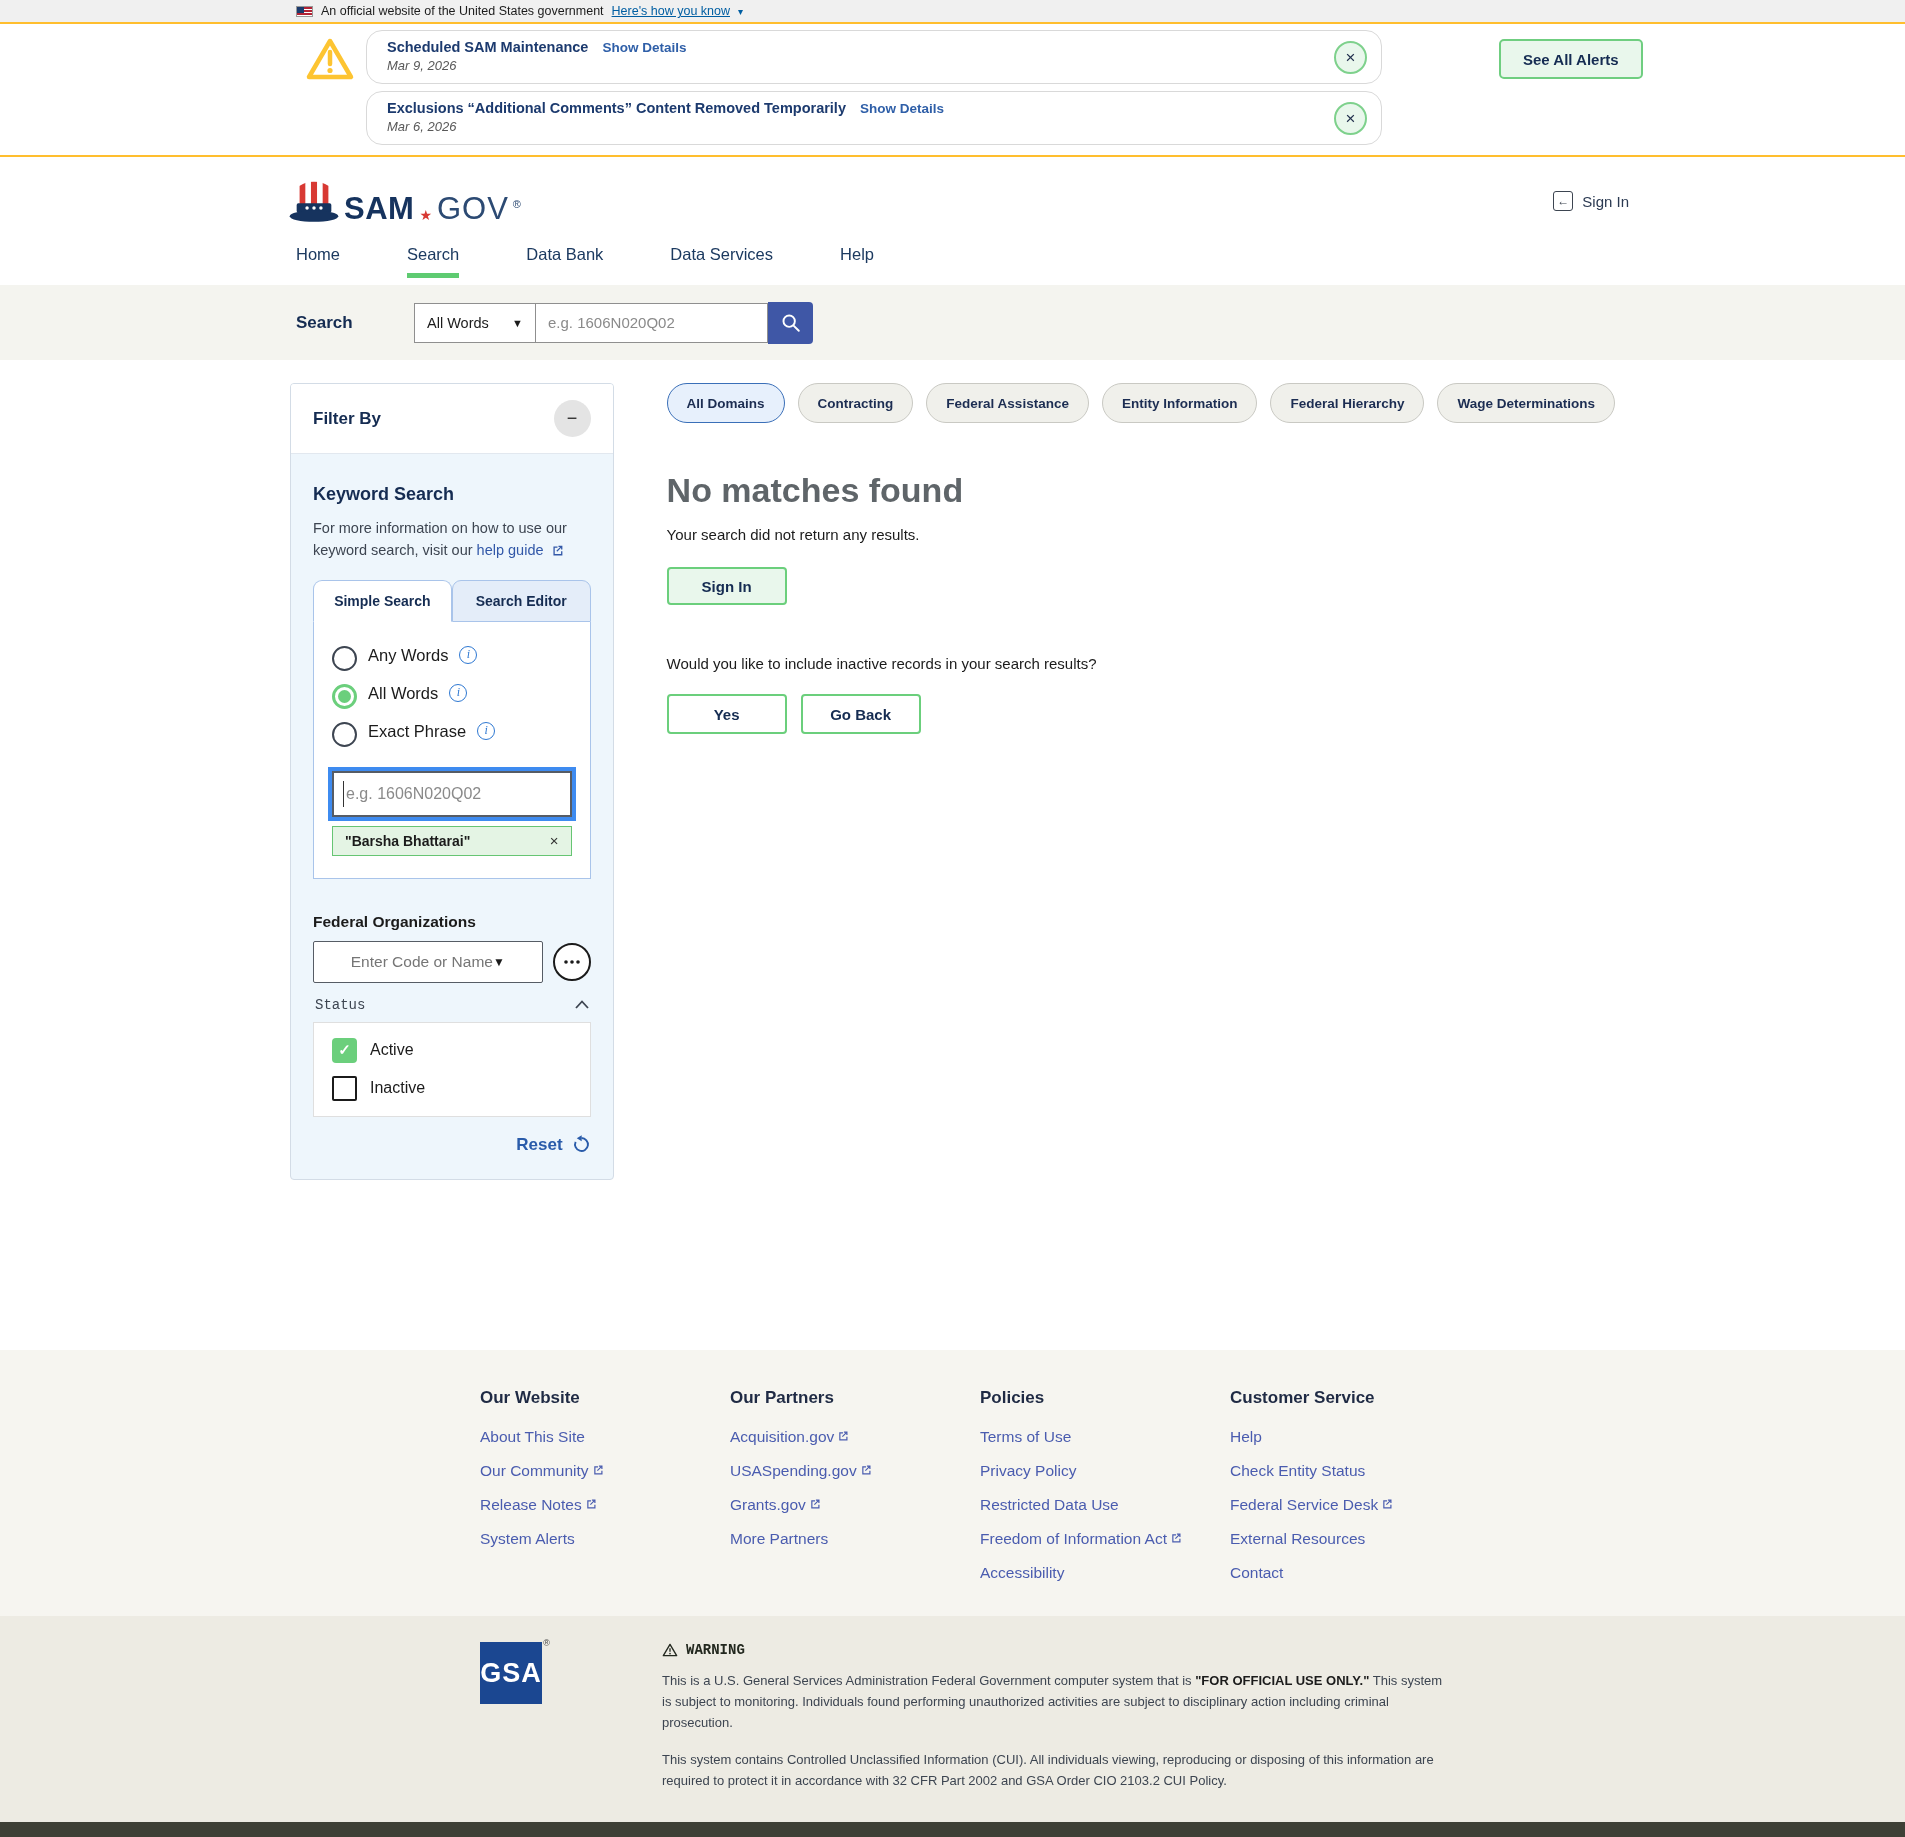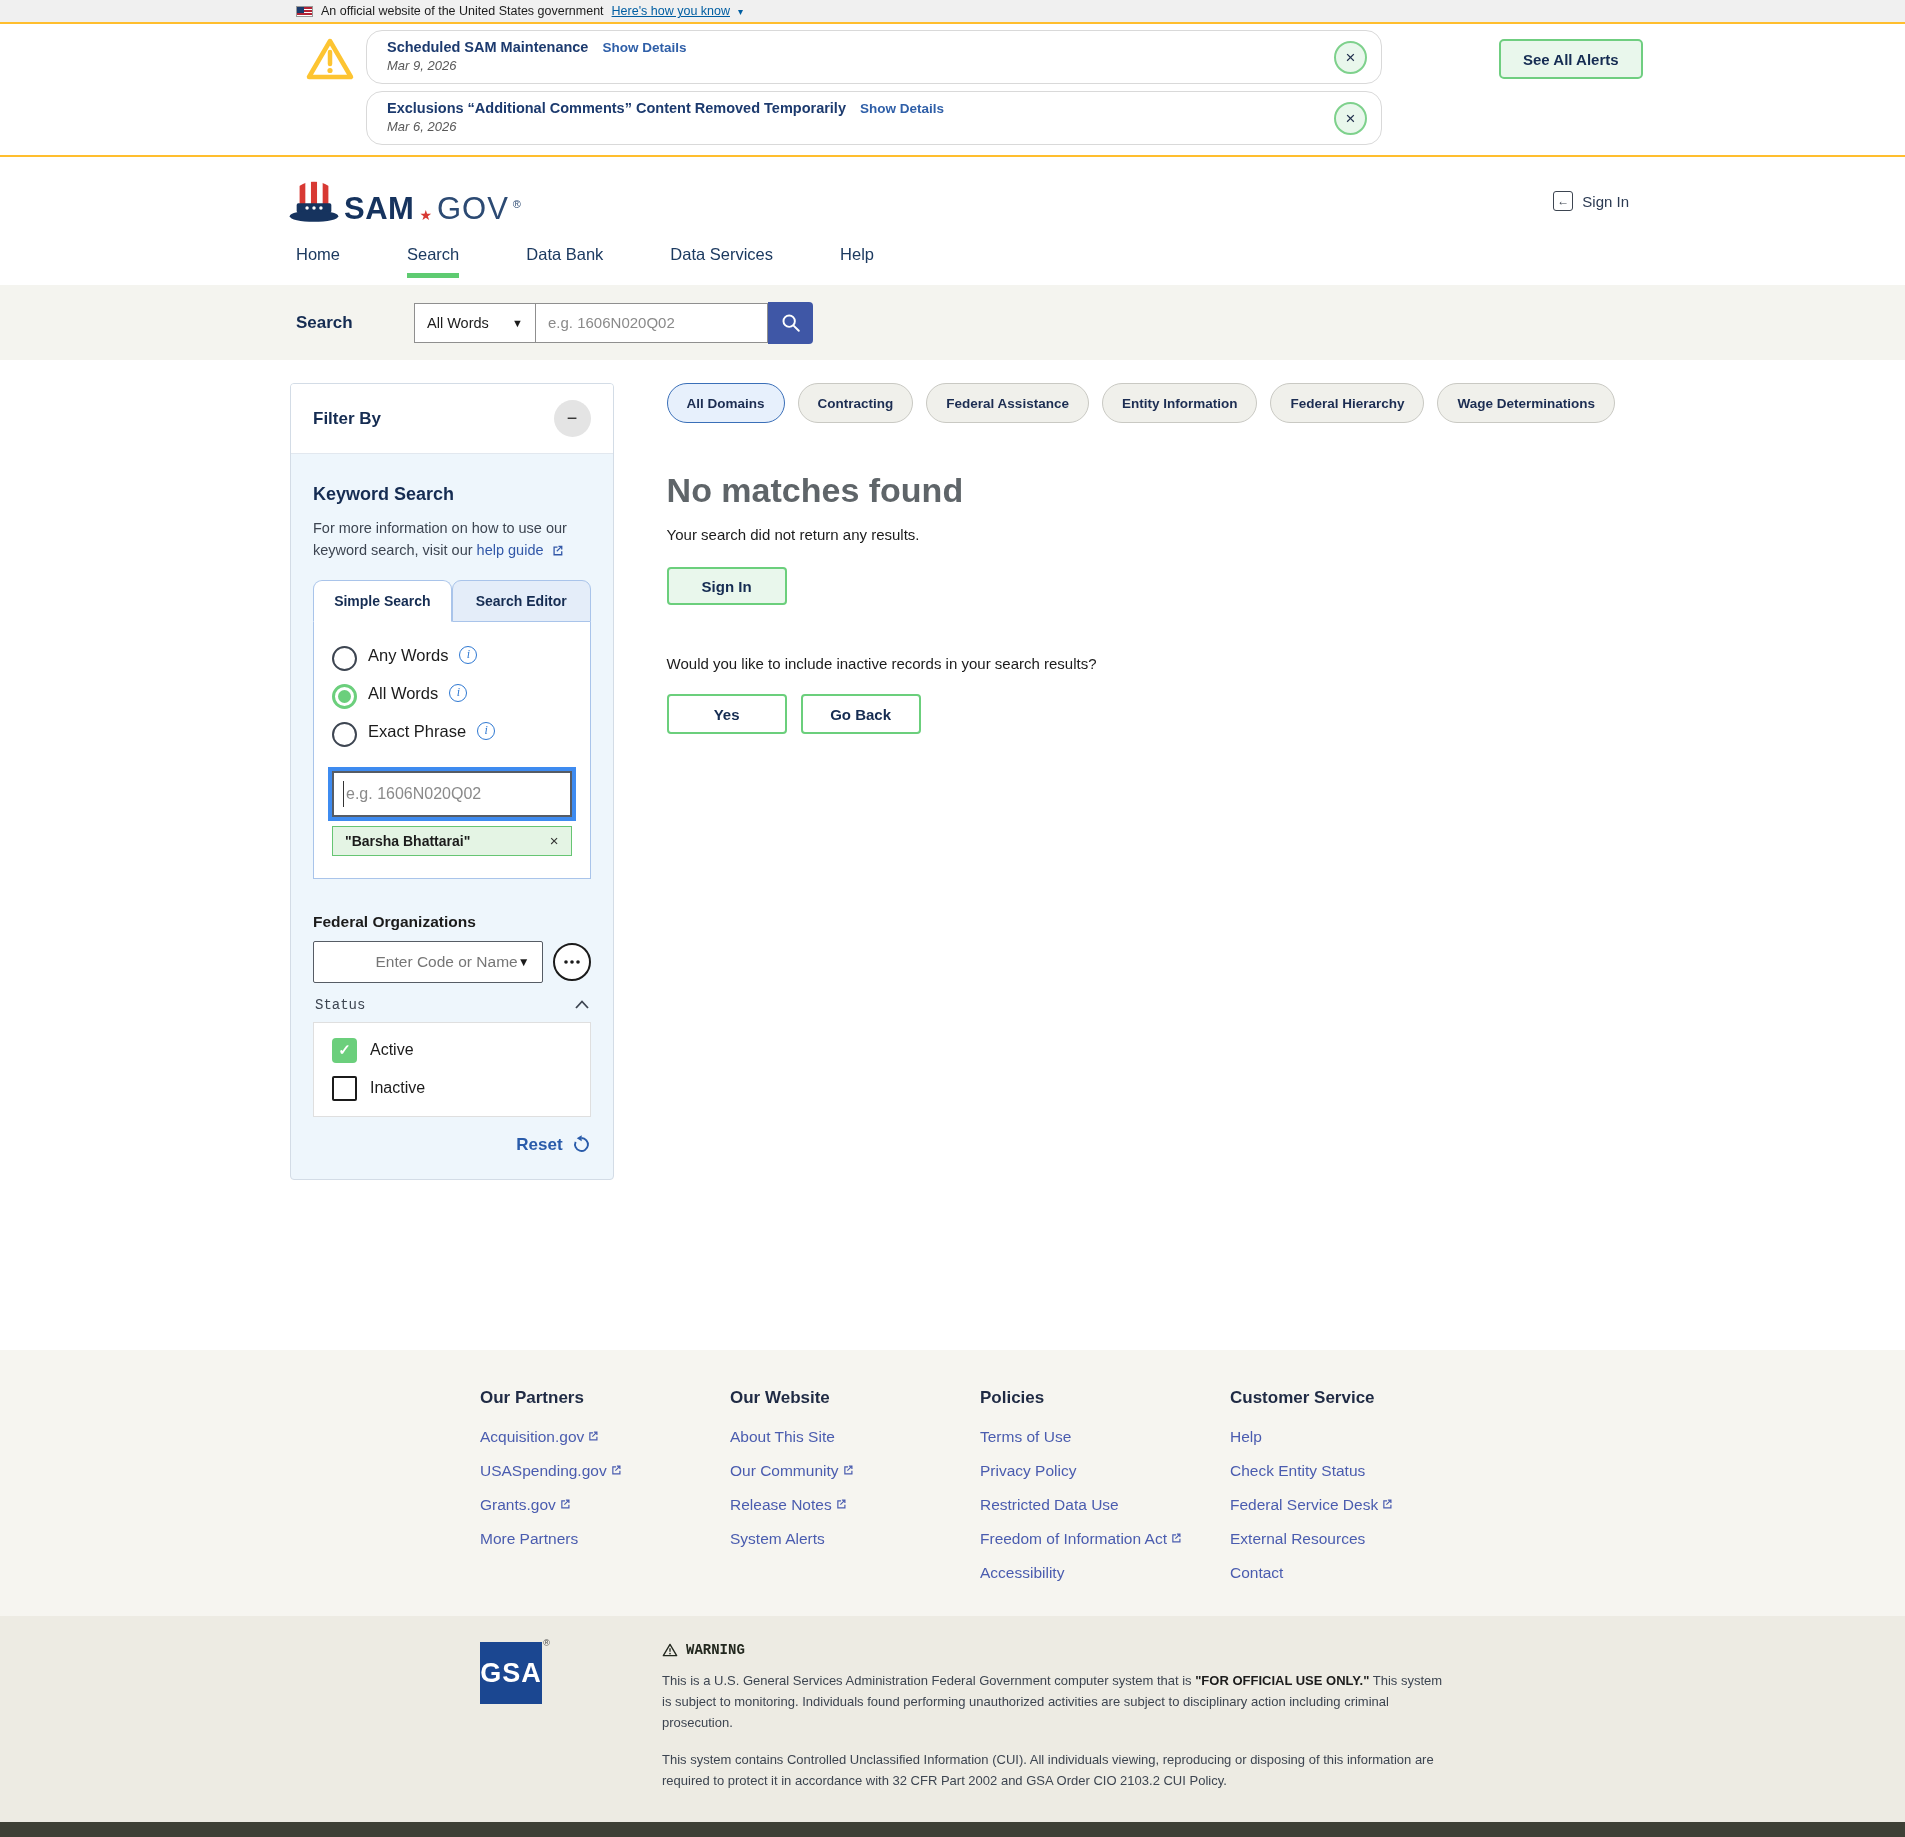--- a/index.html
+++ b/index.html
@@ -77,21 +77,21 @@
   .info-icon{width:18px;height:18px;border-radius:50%;border:1.5px solid #2e78d2;color:#2e78d2;font-family:"Liberation Serif",serif;font-style:italic;font-size:12px;display:flex;align-items:center;justify-content:center;cursor:pointer;flex:none;}
   .kw-input-wrap{position:relative;margin-top:24px;}
   .kw-input{width:100%;height:46px;border:2px solid #565c65;box-shadow:0 0 0 4px #3e8bf0;padding:0 12px;font-size:16px;font-family:inherit;background:#fff;}
   .kw-input::placeholder{color:#8a8a8a;}
   .kw-caret{position:absolute;left:11px;top:10px;width:1px;height:26px;background:#333;}
   .chip{margin-top:9px;height:30px;background:#e4f4e4;border:1px solid #66c573;display:flex;align-items:center;justify-content:space-between;padding:0 12px;}
   .chip-text{font-size:14px;font-weight:bold;color:#1b1b1b;}
   .chip-close{font-size:15px;color:#333;cursor:pointer;}
   .fed-heading{margin-top:34px;font-size:15.5px;font-weight:bold;color:#1b1b1b;}
   .org-row{margin-top:10px;display:flex;align-items:center;gap:10px;}
-  .org-select{flex:1;height:42px;background:#fff;border:1px solid #565c65;border-radius:2px;display:flex;align-items:center;justify-content:flex-end;padding:7px 12px;cursor:pointer;}
+  .org-select{flex:1;height:42px;background:#fff;border:1px solid #565c65;border-radius:2px;display:flex;align-items:center;justify-content:center;padding:7px 12px;cursor:pointer;}
   .org-placeholder{font-size:15.5px;color:#767676;}
   .org-caret{font-size:12px;color:#1b1b1b;}
   .more-btn{width:38px;height:38px;border-radius:50%;border:2px solid #1b1b1b;background:#fff;display:flex;align-items:center;justify-content:center;cursor:pointer;flex:none;}
   .status-row{margin-top:14px;display:flex;align-items:center;justify-content:space-between;padding:0 2px;cursor:pointer;}
   .status-label{font-size:14px;color:#3d4551;font-family:Liberation Mono, monospace;}
   .checkbox-box{margin-top:9px;background:#fff;border:1px solid #dfdfdf;padding:15px 18px;}
   .check-row{display:flex;align-items:center;gap:13px;margin-bottom:13px;}
   .check-row:last-child{margin-bottom:0;}
   .checkbox{width:25px;height:25px;border-radius:4px;cursor:pointer;flex:none;display:flex;align-items:center;justify-content:center;}
   .checkbox.checked{background:#6bcf7c;color:#fff;font-size:15px;font-weight:bold;}
@@ -335,20 +335,43 @@
     <div class="nm-question">Would you like to include inactive records in your search results?</div>
     <div class="nm-btn-row">
       <button class="outline-btn">Yes</button>
       <button class="outline-btn">Go Back</button>
     </div>
   </div>
 </div>
 
 <div class="footer-top">
   <div class="f-col">
+    <div class="f-heading">Our Website</div>
+    <div class="f-link">
+        <span>About This Site</span>
+      </div>
+    <div class="f-link">
+        <span>Our Community</span>
+        <span class="ext-ico"><svg width="12" height="12" viewBox="0 0 16 16" fill="#4a5caf">
+            <path d="M3 3h5v1.6H4.6v7.8h7.8V9H14v5H3z"></path>
+            <path d="M9.2 2H14v4.8h-1.6V4.7L7.7 9.4 6.6 8.3l4.7-4.7H9.2z"></path>
+          </svg></span>
+      </div>
+    <div class="f-link">
+        <span>Release Notes</span>
+        <span class="ext-ico"><svg width="12" height="12" viewBox="0 0 16 16" fill="#4a5caf">
+            <path d="M3 3h5v1.6H4.6v7.8h7.8V9H14v5H3z"></path>
+            <path d="M9.2 2H14v4.8h-1.6V4.7L7.7 9.4 6.6 8.3l4.7-4.7H9.2z"></path>
+          </svg></span>
+      </div>
+    <div class="f-link">
+        <span>System Alerts</span>
+      </div>
+  </div>
+  <div class="f-col">
     <div class="f-heading">Our Partners</div>
     <div class="f-link">
         <span>Acquisition.gov</span>
         <span class="ext-ico"><svg width="12" height="12" viewBox="0 0 16 16" fill="#4a5caf">
             <path d="M3 3h5v1.6H4.6v7.8h7.8V9H14v5H3z"></path>
             <path d="M9.2 2H14v4.8h-1.6V4.7L7.7 9.4 6.6 8.3l4.7-4.7H9.2z"></path>
           </svg></span>
       </div>
     <div class="f-link">
         <span>USASpending.gov</span>
@@ -359,43 +382,20 @@
       </div>
     <div class="f-link">
         <span>Grants.gov</span>
         <span class="ext-ico"><svg width="12" height="12" viewBox="0 0 16 16" fill="#4a5caf">
             <path d="M3 3h5v1.6H4.6v7.8h7.8V9H14v5H3z"></path>
             <path d="M9.2 2H14v4.8h-1.6V4.7L7.7 9.4 6.6 8.3l4.7-4.7H9.2z"></path>
           </svg></span>
       </div>
     <div class="f-link">
         <span>More Partners</span>
-      </div>
-  </div>
-  <div class="f-col">
-    <div class="f-heading">Our Website</div>
-    <div class="f-link">
-        <span>About This Site</span>
-      </div>
-    <div class="f-link">
-        <span>Our Community</span>
-        <span class="ext-ico"><svg width="12" height="12" viewBox="0 0 16 16" fill="#4a5caf">
-            <path d="M3 3h5v1.6H4.6v7.8h7.8V9H14v5H3z"></path>
-            <path d="M9.2 2H14v4.8h-1.6V4.7L7.7 9.4 6.6 8.3l4.7-4.7H9.2z"></path>
-          </svg></span>
-      </div>
-    <div class="f-link">
-        <span>Release Notes</span>
-        <span class="ext-ico"><svg width="12" height="12" viewBox="0 0 16 16" fill="#4a5caf">
-            <path d="M3 3h5v1.6H4.6v7.8h7.8V9H14v5H3z"></path>
-            <path d="M9.2 2H14v4.8h-1.6V4.7L7.7 9.4 6.6 8.3l4.7-4.7H9.2z"></path>
-          </svg></span>
-      </div>
-    <div class="f-link">
-        <span>System Alerts</span>
       </div>
   </div>
   <div class="f-col">
     <div class="f-heading">Policies</div>
     <div class="f-link">
         <span>Terms of Use</span>
       </div>
     <div class="f-link">
         <span>Privacy Policy</span>
       </div>

